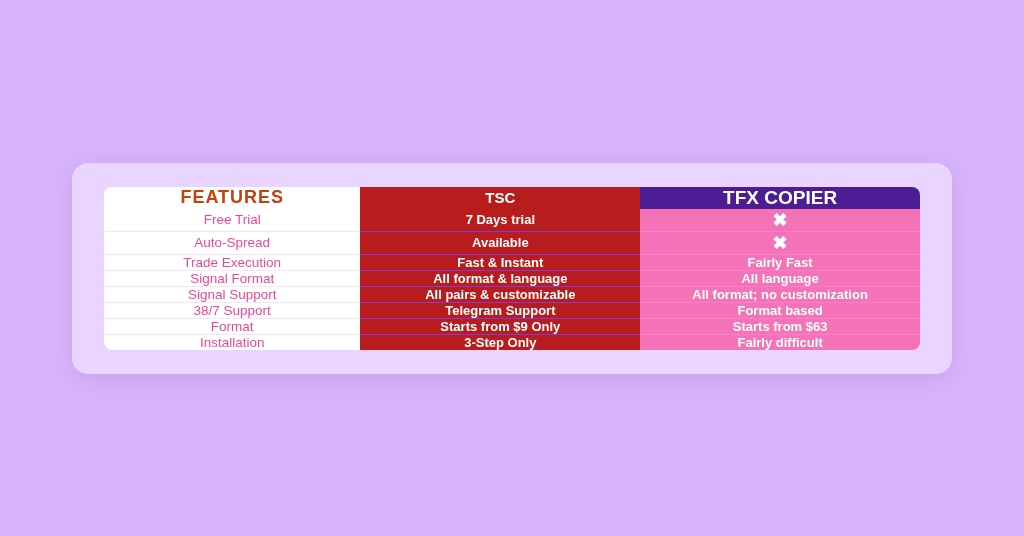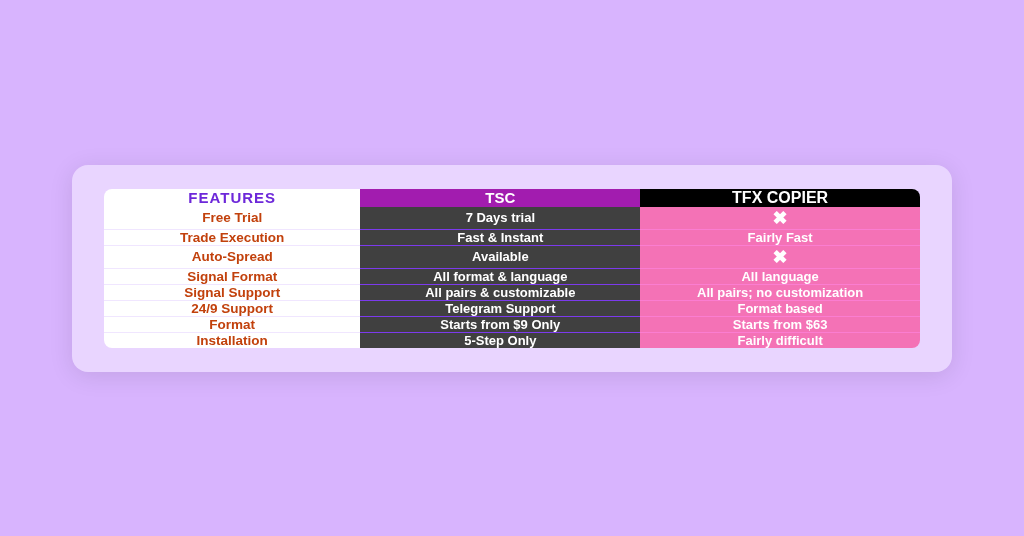--- a/index.html
+++ b/index.html
@@ -32,63 +32,63 @@
     .comparison-table th, .comparison-table td {
       padding: 0;
       text-align: center;
     }
 
     
     .header-features {
       background: white;
       border-radius: 8px 0 0 0;
       font-weight: 900;
-      font-size: 15px;
-      color: #6d28d9;
+      font-size: 18px;
+      color: #c2410c;
       letter-spacing: 1px;
       padding: 10px 14px;
       width: 220px;
     }
 
     .header-tsc {
-      background: #a21caf;
+      background: #b91c1c;
       color: white;
       font-weight: 700;
       font-size: 15px;
       padding: 10px 14px;
       width: 240px;
       border-radius: 8px 0 0 0;
     }
 
     .header-tfx {
-      background: #000000;
+      background: #4c1d95;
       color: white;
       font-weight: 700;
-      font-size: 16px;
+      font-size: 19px;
       padding: 10px 14px;
       width: 240px;
       border-radius: 0 8px 0 0;
     }
 
     
     .feature-label {
       background: white;
-      color: #c2410c;
+      color: #ec4899;
       font-size: 13.5px;
-      font-weight: 700;
+      font-weight: 400;
       padding: 9px 14px;
       border-bottom: 1px solid #f0e6ff;
     }
 
     .feature-label:last-child {
       border-radius: 0 0 0 8px;
     }
 
     .tsc-cell {
-      background: #404040;
+      background: #b91c1c;
       color: white;
       font-weight: 700;
       font-size: 13px;
       padding: 9px 10px;
       border-bottom: 1px solid #7c3aed;
     }
 
     .tfx-cell {
       background: #f472b6;
       color: white;
@@ -124,49 +124,49 @@
         <th class="header-tfx">TFX COPIER</th>
       </tr>
     </thead>
     <tbody id="table-body">
     <tr>
           <td class="feature-label">Free Trial</td>
           <td class="tsc-cell">7 Days trial</td>
           <td class="tfx-cell"><span class="cross-icon">✖</span></td>
         </tr>
         <tr>
+          <td class="feature-label">Auto-Spread</td>
+          <td class="tsc-cell">Available</td>
+          <td class="tfx-cell"><span class="cross-icon">✖</span></td>
+        </tr>
+        <tr>
           <td class="feature-label">Trade Execution</td>
           <td class="tsc-cell">Fast &amp; Instant</td>
           <td class="tfx-cell">Fairly Fast</td>
-        </tr>
-        <tr>
-          <td class="feature-label">Auto-Spread</td>
-          <td class="tsc-cell">Available</td>
-          <td class="tfx-cell"><span class="cross-icon">✖</span></td>
         </tr>
         <tr>
           <td class="feature-label">Signal Format</td>
           <td class="tsc-cell">All format &amp; language</td>
           <td class="tfx-cell">All language</td>
         </tr>
         <tr>
           <td class="feature-label">Signal Support</td>
           <td class="tsc-cell">All pairs &amp; customizable</td>
-          <td class="tfx-cell">All pairs; no customization</td>
+          <td class="tfx-cell">All format; no customization</td>
         </tr>
         <tr>
-          <td class="feature-label">24/9 Support</td>
+          <td class="feature-label">38/7 Support</td>
           <td class="tsc-cell">Telegram Support</td>
           <td class="tfx-cell">Format based</td>
         </tr>
         <tr>
           <td class="feature-label">Format</td>
           <td class="tsc-cell">Starts from $9 Only</td>
           <td class="tfx-cell">Starts from $63</td>
         </tr>
         <tr>
           <td class="feature-label">Installation</td>
-          <td class="tsc-cell">5-Step Only</td>
+          <td class="tsc-cell">3-Step Only</td>
           <td class="tfx-cell">Fairly difficult</td>
         </tr>
       </tbody>
   </table>
 </div>
 
 </body></html>

